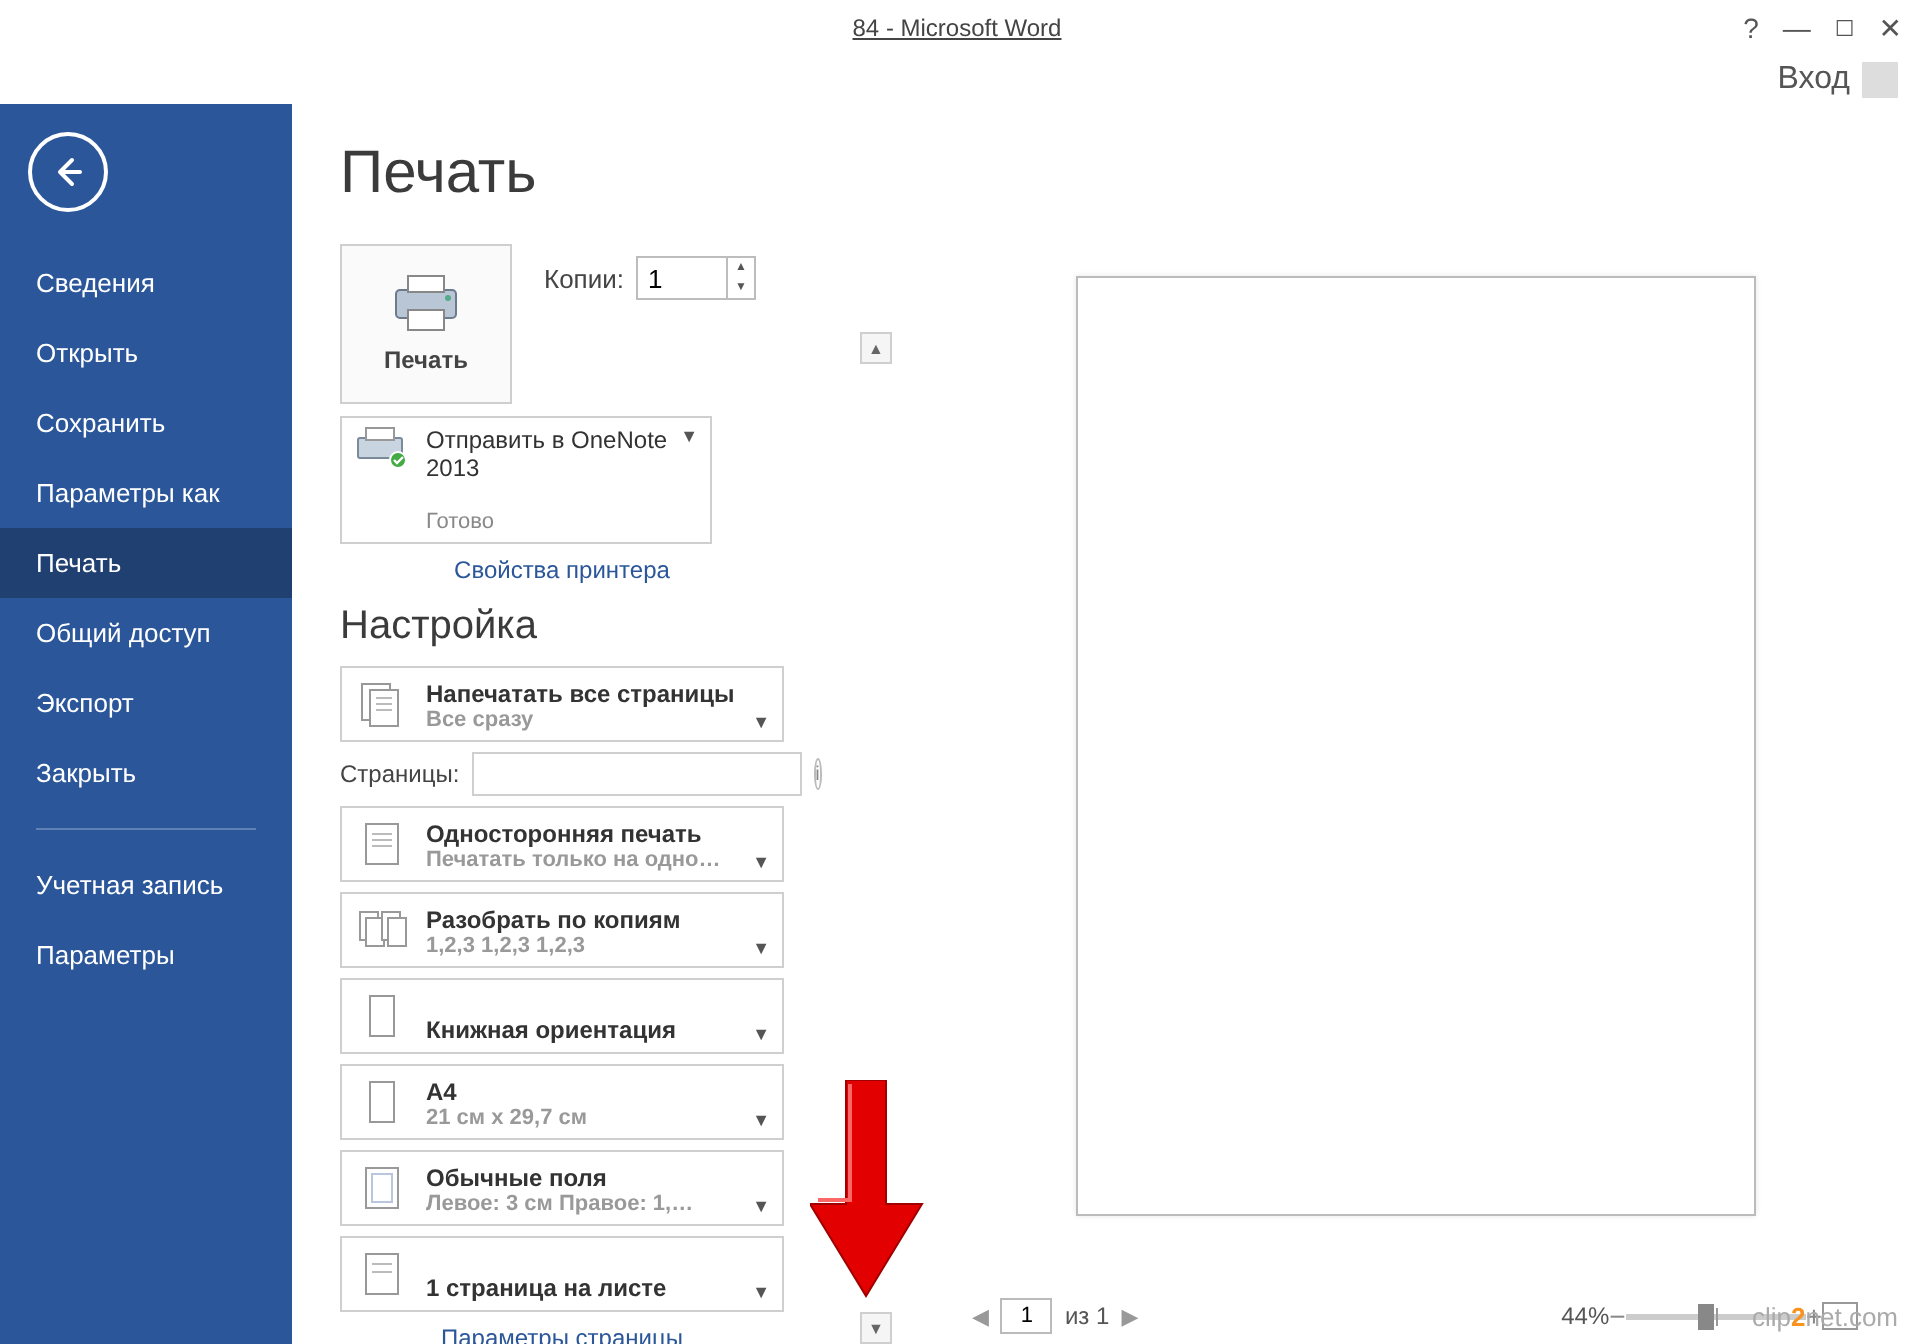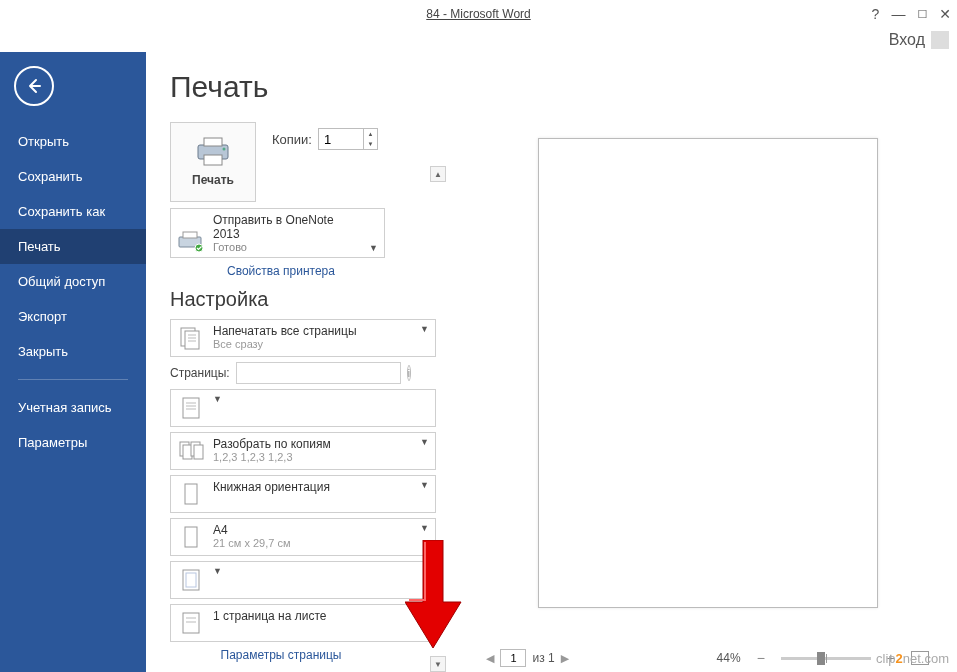--- a/index.html
+++ b/index.html
@@ -30,30 +30,30 @@
 .print-row { display: flex; align-items: flex-start; gap: 16px; margin-bottom: 6px; }
 .print-btn { width: 86px; height: 80px; border: 1px solid #cfcfcf; display: flex; flex-direction: column; align-items: center; justify-content: center; gap: 6px; cursor: pointer; background: #fafafa; }
 .print-btn .label { font-size: 12px; font-weight: bold; color: #444; }
 .copies { display: flex; align-items: center; gap: 6px; margin-top: 6px; }
 .copies .lbl { font-size: 13px; color: #444; }
 .spinner { display: flex; border: 1px solid #bdbdbd; height: 22px; }
 .spinner input { width: 44px; border: none; padding: 0 5px; font-size: 13px; outline: none; }
 .spinner .arrows { width: 14px; display: flex; flex-direction: column; border-left: 1px solid #bdbdbd; }
 .spinner .arrows span { flex: 1; display: flex; align-items: center; justify-content: center; font-size: 6px; color: #555; cursor: pointer; }
 
-.printer-box { border: 1px solid #cfcfcf; display: flex; align-items: flex-end; padding: 4px 6px; gap: 6px; margin-top: 4px; cursor: pointer; width: 215px; }
+.printer-box { border: 1px solid #cfcfcf; display: flex; align-items: flex-start; padding: 4px 6px; gap: 6px; margin-top: 4px; cursor: pointer; width: 186px; }
 .printer-box .info { flex: 1; }
 .printer-box .name { font-size: 12px; color: #333; }
-.printer-box .status { font-size: 11px; color: #888; }
+.printer-box .status { font-size: 11px; color: #888; margin-top: 14px; }
 .printer-box .dd { font-size: 9px; color: #555; }
 
 .link { font-size: 12px; color: #2b579a; text-align: center; margin: 6px 36px 10px 0; cursor: pointer; }
 .section-title { font-size: 20px; font-weight: 300; color: #3b3b3b; margin: 4px 0 8px; }
 
-.setting { border: 1px solid #cfcfcf; width: 266px; display: flex; align-items: flex-start; padding: 4px 6px; gap: 8px; margin-bottom: 5px; cursor: pointer; }
+.setting { border: 1px solid #cfcfcf; width: 222px; display: flex; align-items: flex-end; padding: 4px 6px; gap: 8px; margin-bottom: 5px; cursor: pointer; font-weight: bold; }
 .setting .ico { width: 28px; height: 28px; flex-shrink: 0; display: flex; align-items: center; justify-content: center; }
 .setting .txt { flex: 1; min-width: 0; }
 .setting .line1 { font-size: 12px; color: #333; white-space: nowrap; overflow: hidden; text-overflow: ellipsis; }
 .setting .line2 { font-size: 11px; color: #999; white-space: nowrap; overflow: hidden; text-overflow: ellipsis; }
 .setting .dd { font-size: 9px; color: #555; }
 
 .pages-row { display: flex; align-items: center; width: 222px; margin-bottom: 5px; gap: 6px; }
 .pages-row .lbl { font-size: 12px; color: #444; }
 .pages-row input { flex: 1; border: 1px solid #cfcfcf; height: 22px; padding: 0 4px; font-size: 12px; }
 .pages-row .info { width: 16px; height: 16px; border: 1px solid #bbb; border-radius: 50%; display: flex; align-items: center; justify-content: center; font-size: 10px; color: #888; cursor: pointer; }
@@ -65,21 +65,21 @@
 .preview-col { flex: 1; display: flex; flex-direction: column; padding: 8px 20px 0 30px; position: relative; }
 .preview-area { flex: 1; display: flex; align-items: flex-start; justify-content: center; padding-top: 60px; }
 .page-preview { width: 340px; height: 470px; border: 1px solid #bbb; background: #fff; box-shadow: 0 0 3px rgba(0,0,0,0.1); }
 
 .status-bar { height: 28px; display: flex; align-items: center; gap: 10px; padding: 0 8px; border-top: 0; }
 .pager { display: flex; align-items: center; gap: 6px; }
 .pager .arr { font-size: 11px; color: #999; cursor: pointer; }
 .pager input { width: 26px; height: 18px; border: 1px solid #bbb; text-align: center; font-size: 11px; }
 .pager .of { font-size: 12px; color: #555; }
 .status-bar .spacer { flex: 1; }
-.zoom { display: flex; align-items: center; gap: 16px; font-size: 12px; color: #555; }
+.zoom { display: flex; align-items: center; gap: 0; font-size: 12px; color: #555; }
 .zoom .slider { width: 90px; height: 3px; background: #ccc; position: relative; }
 .zoom .slider .mid { position: absolute; left: 50%; top: -3px; width: 1px; height: 9px; background: #999; }
 .zoom .slider .thumb { position: absolute; left: 40%; top: -5px; width: 8px; height: 13px; background: #888; }
 .zoom .pm { font-size: 14px; cursor: pointer; color: #888; }
 .zoom .fit { width: 18px; height: 14px; border: 1px solid #999; cursor: pointer; }
 
 .arrow-annot { position: absolute; left: 405px; top: 540px; pointer-events: none; }
 
 .watermark { position: absolute; right: 8px; bottom: 6px; font-size: 13px; color: #aaa; font-family: Arial, sans-serif; }
 .watermark .o { color: #f7931e; font-weight: bold; }
@@ -101,23 +101,24 @@
   <span class="avatar"></span>
 </div>
 
 <div class="main">
   <div class="sidebar">
     <div class="back-btn">
       <svg width="20" height="20" viewBox="0 0 20 20" fill="none">
           <path d="M12 4 L6 10 L12 16 M6 10 H16" stroke-width="2" stroke-linecap="round" stroke-linejoin="round"></path>
         </svg>
     </div>
+    <div class="nav-item"><span>Сведения</span></div>
     <div class="nav-item"><span>Открыть</span></div>
     <div class="nav-item"><span>Сохранить</span></div>
-    <div class="nav-item"><span>Сохранить как</span></div>
+    <div class="nav-item"><span>Параметры как</span></div>
     <div class="nav-item active"><span>Печать</span></div>
     <div class="nav-item"><span>Общий доступ</span></div>
     <div class="nav-item"><span>Экспорт</span></div>
     <div class="nav-item"><span>Закрыть</span></div>
     <div class="nav-sep"></div>
     <div class="nav-item"><span>Учетная запись</span></div>
     <div class="nav-item"><span>Параметры</span></div>
   </div>
 
   <div class="content">
@@ -188,20 +189,24 @@
 
       <div class="setting">
         <div class="ico">
             <svg width="26" height="26" viewBox="0 0 26 26">
               <rect x="5" y="3" width="16" height="20" fill="#fff" stroke="#999"></rect>
               <line x1="8" y1="8" x2="18" y2="8" stroke="#bbb"></line>
               <line x1="8" y1="11" x2="18" y2="11" stroke="#bbb"></line>
               <line x1="8" y1="14" x2="18" y2="14" stroke="#bbb"></line>
             </svg>
           </div>
+        <div class="txt">
+            <div class="line1">Односторонняя печать</div>
+            <div class="line2">Печатать только на одно…</div>
+          </div>
         <span class="dd">▼</span>
       </div>
 
       <div class="setting">
         <div class="ico">
             <svg width="26" height="26" viewBox="0 0 26 26">
               <rect x="2" y="4" width="9" height="14" fill="#fff" stroke="#999"></rect>
               <rect x="5" y="7" width="9" height="14" fill="#fff" stroke="#999"></rect>
               <rect x="13" y="4" width="9" height="14" fill="#fff" stroke="#999"></rect>
               <rect x="16" y="7" width="9" height="14" fill="#fff" stroke="#999"></rect>
@@ -238,20 +243,24 @@
           </div>
         <span class="dd">▼</span>
       </div>
 
       <div class="setting">
         <div class="ico">
             <svg width="26" height="26" viewBox="0 0 26 26">
               <rect x="5" y="3" width="16" height="20" fill="#fff" stroke="#999"></rect>
               <rect x="8" y="6" width="10" height="14" fill="none" stroke="#b8c6e0"></rect>
             </svg>
+          </div>
+        <div class="txt">
+            <div class="line1">Обычные поля</div>
+            <div class="line2">Левое: 3 см   Правое: 1,…</div>
           </div>
         <span class="dd">▼</span>
       </div>
 
       <div class="setting">
         <div class="ico">
             <svg width="26" height="26" viewBox="0 0 26 26">
               <rect x="5" y="3" width="16" height="20" fill="#fff" stroke="#999"></rect>
               <line x1="8" y1="8" x2="18" y2="8" stroke="#bbb"></line>
               <line x1="8" y1="12" x2="18" y2="12" stroke="#bbb"></line>

